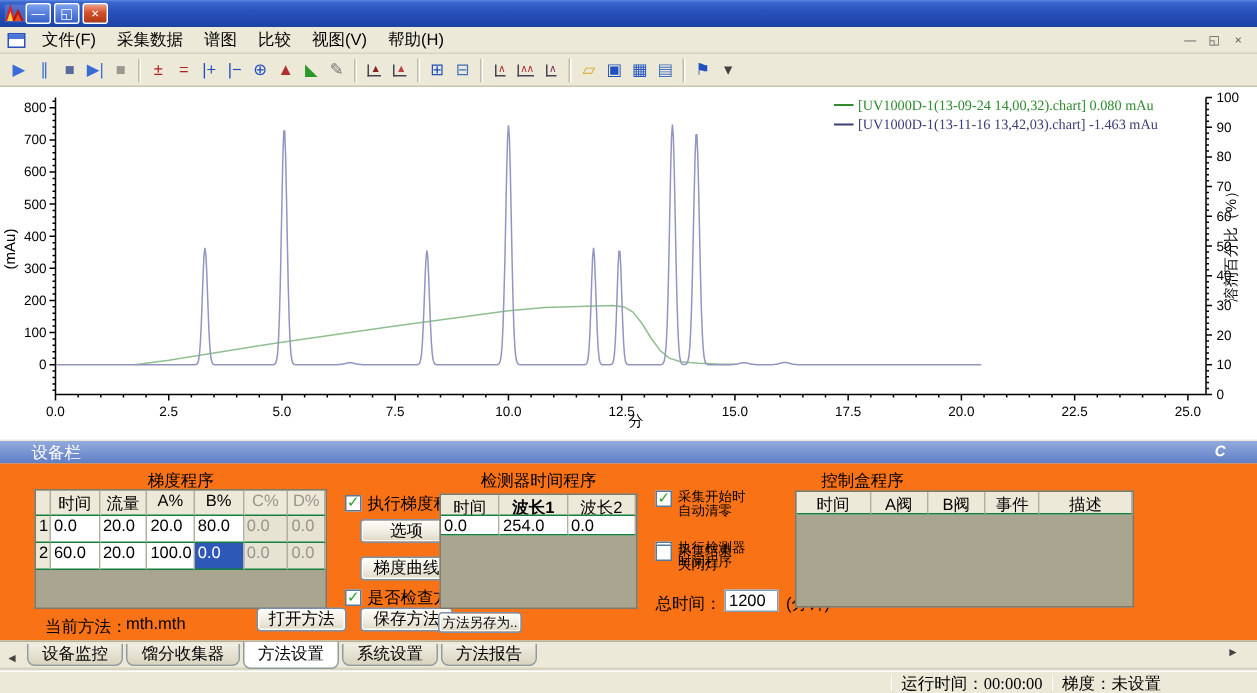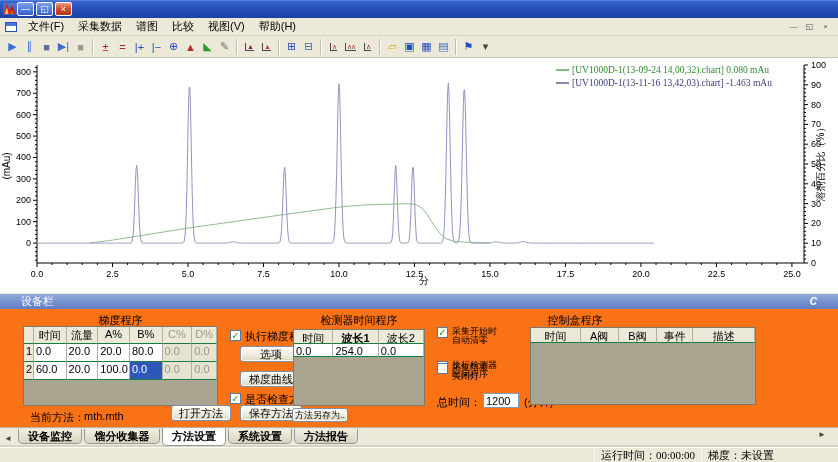--- a/index.html
+++ b/index.html
@@ -72,21 +72,21 @@
   .cblbl { font-size:11px; line-height:12px; white-space:nowrap; }
   .cblbl.small { font-size:9px; line-height:9px; }
   .xpinput { position:absolute; border:1px solid #7F9DB9; background:#fff;
     font-size:11px; padding:0 2px; font-family:inherit; }
 
   
   .tabstrip { position:absolute; left:0; top:427px; width:838px; height:20px;
     background:#ECE9D8; border-top:1px solid #b5b2a0; }
   .tab { position:absolute; top:1px; height:15px; border:1px solid #919b9c; border-top:none;
     border-radius:0 0 5px 5px; background:linear-gradient(180deg,#f2efe4,#d9d4bf);
-    font-size:11px; text-align:center; line-height:14px; cursor:default;font-weight:bold; }
+    font-size:11px; text-align:center; line-height:14px; cursor:default; }
   .tab.active { top:0; height:18px; background:#fff; line-height:16px; z-index:2; }
   .tabarrow { position:absolute; font-size:8px; color:#444; cursor:default; }
 
   
   .statusbar { position:absolute; left:0; top:447px; width:838px; height:15px;
     background:#ECE9D8; border-top:1px solid #fff; box-shadow:0 -2px 0 #d8d4c0;
     display:flex; align-items:center; font-size:11px; }
   .sbdiv { width:1px; height:11px; background:#aca999; border-right:1px solid #fff; margin:0 6px; }
   .sbtext { white-space:nowrap;font-family:Liberation Serif, serif; }
 </style>

